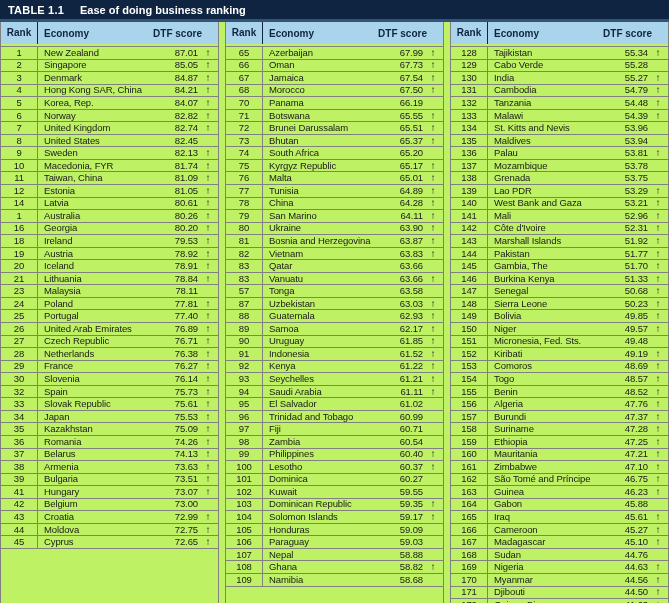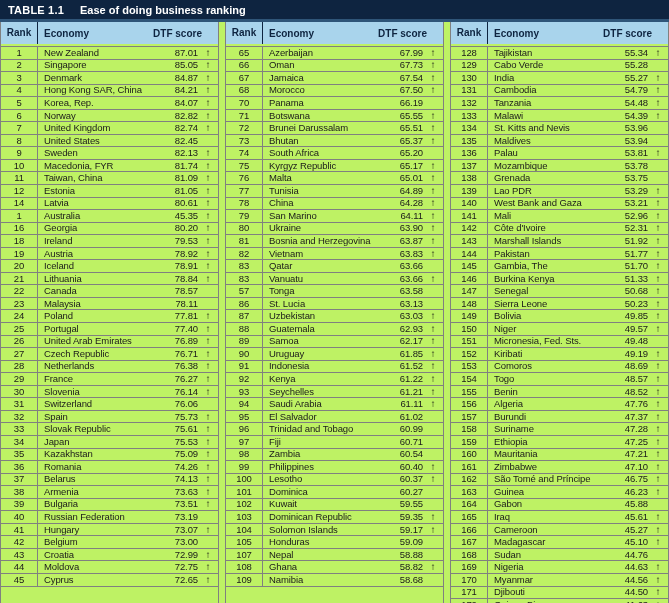--- a/index.html
+++ b/index.html
@@ -182,21 +182,21 @@
           </div>
           <div class="row">
             <span class="c-rank">14</span>
             <span class="c-econ">Latvia</span>
             <span class="c-score">80.61</span>
             <span class="c-arrow">↑</span>
           </div>
           <div class="row">
             <span class="c-rank">1</span>
             <span class="c-econ">Australia</span>
-            <span class="c-score">45.35</span>
+            <span class="c-score">80.26</span>
             <span class="c-arrow">↑</span>
           </div>
           <div class="row">
             <span class="c-rank">16</span>
             <span class="c-econ">Georgia</span>
             <span class="c-score">80.20</span>
             <span class="c-arrow">↑</span>
           </div>
           <div class="row">
             <span class="c-rank">18</span>
@@ -216,26 +216,20 @@
             <span class="c-score">78.91</span>
             <span class="c-arrow">↑</span>
           </div>
           <div class="row">
             <span class="c-rank">21</span>
             <span class="c-econ">Lithuania</span>
             <span class="c-score">78.84</span>
             <span class="c-arrow">↑</span>
           </div>
           <div class="row">
-            <span class="c-rank">22</span>
-            <span class="c-econ">Canada</span>
-            <span class="c-score">78.57</span>
-            <span class="c-arrow"></span>
-          </div>
-          <div class="row">
             <span class="c-rank">23</span>
             <span class="c-econ">Malaysia</span>
             <span class="c-score">78.11</span>
             <span class="c-arrow"></span>
           </div>
           <div class="row">
             <span class="c-rank">24</span>
             <span class="c-econ">Poland</span>
             <span class="c-score">77.81</span>
             <span class="c-arrow">↑</span>
@@ -270,26 +264,20 @@
             <span class="c-score">76.27</span>
             <span class="c-arrow">↑</span>
           </div>
           <div class="row">
             <span class="c-rank">30</span>
             <span class="c-econ">Slovenia</span>
             <span class="c-score">76.14</span>
             <span class="c-arrow">↑</span>
           </div>
           <div class="row">
-            <span class="c-rank">31</span>
-            <span class="c-econ">Switzerland</span>
-            <span class="c-score">76.06</span>
-            <span class="c-arrow"></span>
-          </div>
-          <div class="row">
             <span class="c-rank">32</span>
             <span class="c-econ">Spain</span>
             <span class="c-score">75.73</span>
             <span class="c-arrow">↑</span>
           </div>
           <div class="row">
             <span class="c-rank">33</span>
             <span class="c-econ">Slovak Republic</span>
             <span class="c-score">75.61</span>
             <span class="c-arrow">↑</span>
@@ -322,26 +310,20 @@
             <span class="c-rank">38</span>
             <span class="c-econ">Armenia</span>
             <span class="c-score">73.63</span>
             <span class="c-arrow">↑</span>
           </div>
           <div class="row">
             <span class="c-rank">39</span>
             <span class="c-econ">Bulgaria</span>
             <span class="c-score">73.51</span>
             <span class="c-arrow">↑</span>
-          </div>
-          <div class="row">
-            <span class="c-rank">40</span>
-            <span class="c-econ">Russian Federation</span>
-            <span class="c-score">73.19</span>
-            <span class="c-arrow"></span>
           </div>
           <div class="row">
             <span class="c-rank">41</span>
             <span class="c-econ">Hungary</span>
             <span class="c-score">73.07</span>
             <span class="c-arrow">↑</span>
           </div>
           <div class="row">
             <span class="c-rank">42</span>
             <span class="c-econ">Belgium</span>
@@ -490,26 +472,20 @@
             <span class="c-score">63.66</span>
             <span class="c-arrow">↑</span>
           </div>
           <div class="row">
             <span class="c-rank">57</span>
             <span class="c-econ">Tonga</span>
             <span class="c-score">63.58</span>
             <span class="c-arrow"></span>
           </div>
           <div class="row">
-            <span class="c-rank">86</span>
-            <span class="c-econ">St. Lucia</span>
-            <span class="c-score">63.13</span>
-            <span class="c-arrow"></span>
-          </div>
-          <div class="row">
             <span class="c-rank">87</span>
             <span class="c-econ">Uzbekistan</span>
             <span class="c-score">63.03</span>
             <span class="c-arrow">↑</span>
           </div>
           <div class="row">
             <span class="c-rank">88</span>
             <span class="c-econ">Guatemala</span>
             <span class="c-score">62.93</span>
             <span class="c-arrow">↑</span>
@@ -607,20 +583,26 @@
           <div class="row">
             <span class="c-rank">104</span>
             <span class="c-econ">Solomon Islands</span>
             <span class="c-score">59.17</span>
             <span class="c-arrow">↑</span>
           </div>
           <div class="row">
             <span class="c-rank">105</span>
             <span class="c-econ">Honduras</span>
             <span class="c-score">59.09</span>
+            <span class="c-arrow"></span>
+          </div>
+          <div class="row">
+            <span class="c-rank">106</span>
+            <span class="c-econ">Paraguay</span>
+            <span class="c-score">59.03</span>
             <span class="c-arrow"></span>
           </div>
           <div class="row">
             <span class="c-rank">107</span>
             <span class="c-econ">Nepal</span>
             <span class="c-score">58.88</span>
             <span class="c-arrow"></span>
           </div>
           <div class="row">
             <span class="c-rank">108</span>

